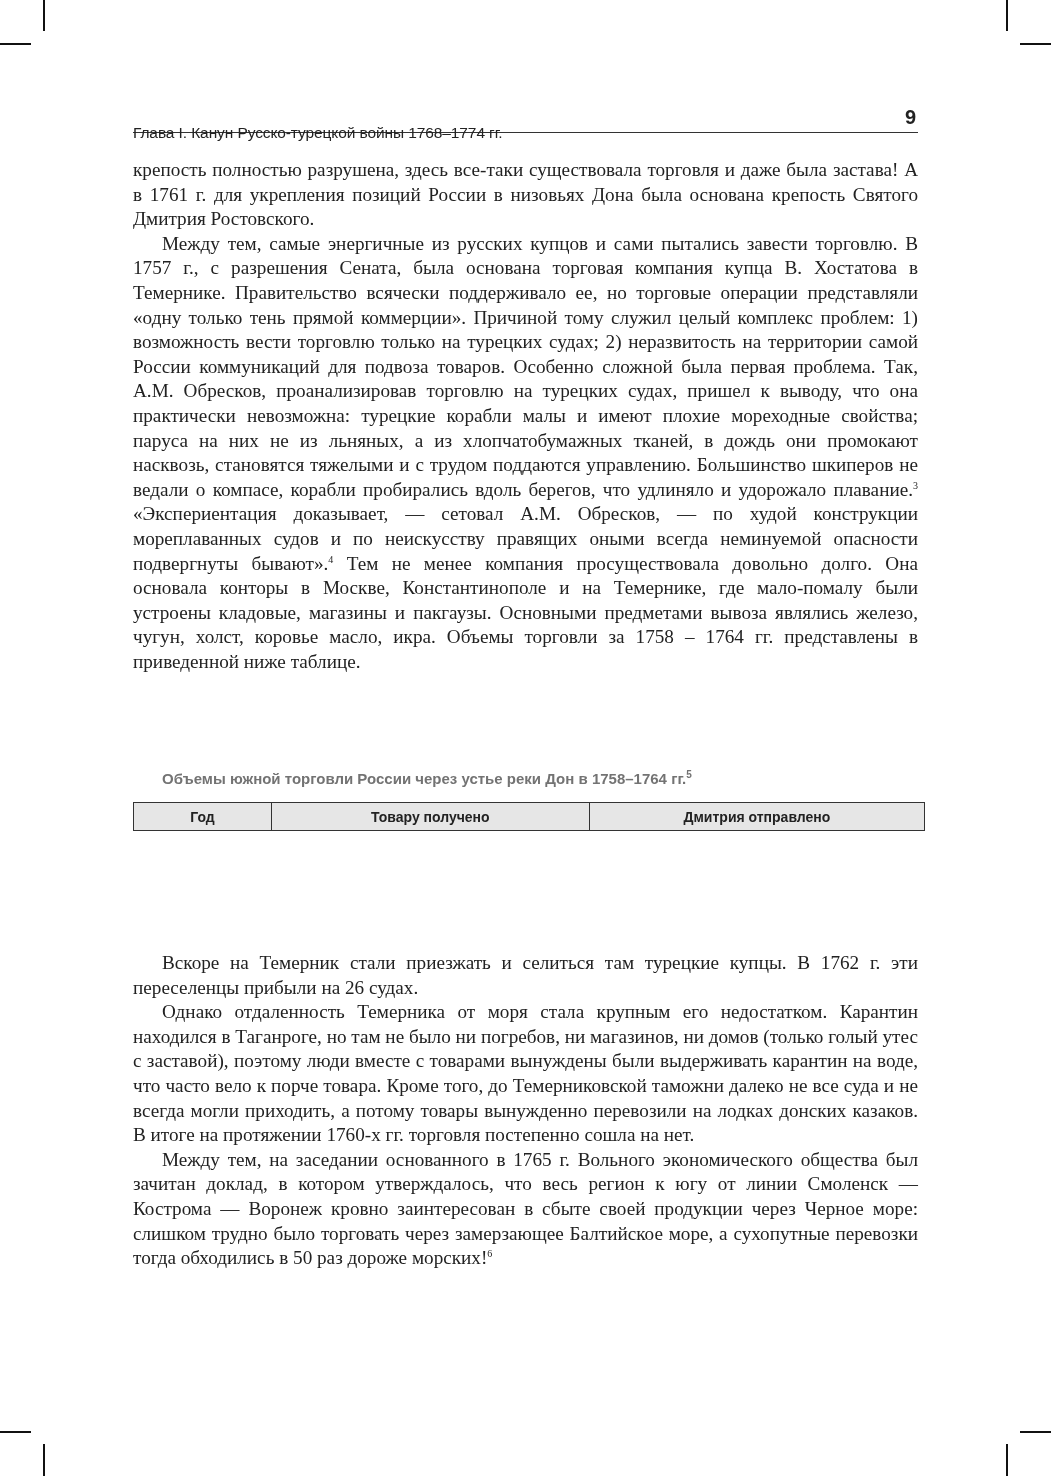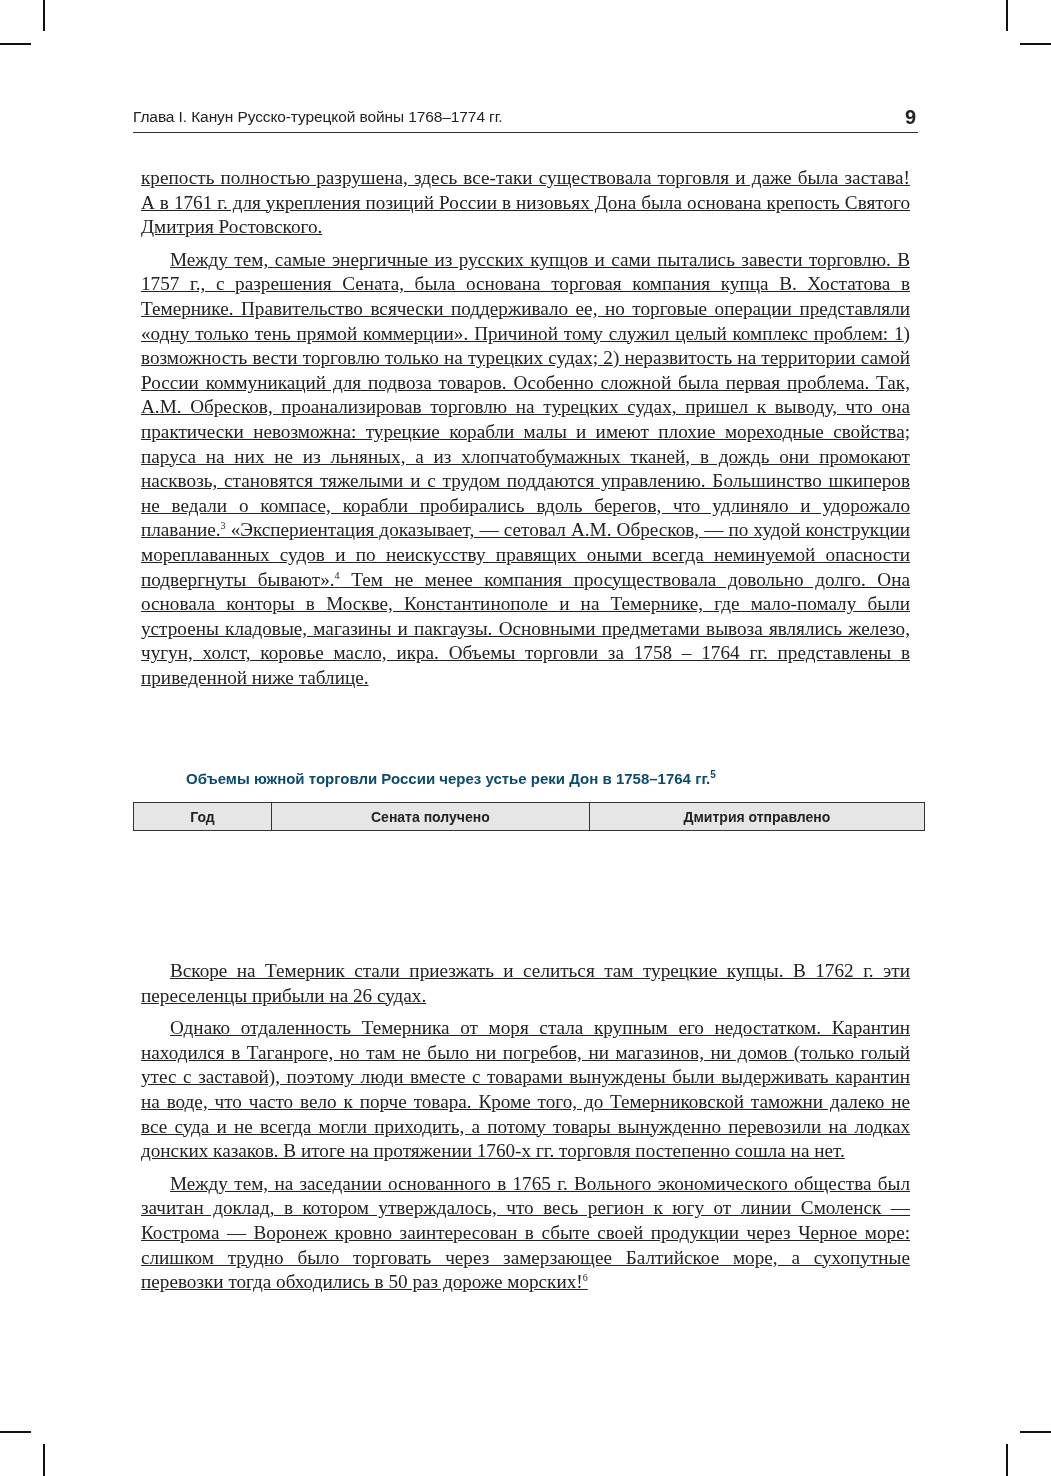--- a/index.html
+++ b/index.html
@@ -1,25 +1,25 @@
 <!DOCTYPE html>
 <html><head>
 <meta charset="utf-8">
 <style>
   html, body { margin: 0; padding: 0; background: #ffffff; }
   body { width: 1051px; height: 1476px; position: relative; overflow: hidden; color: #1e1e1e; }
   .crop { position: absolute; background: #111; }
   .header { position: absolute; left: 133px; top: 104px; width: 785px; height: 28px; border-bottom: 1.5px solid #333; }
-  .header-title { position: absolute; left: 0; top: 4px; font-family: "Liberation Sans", sans-serif; font-size: 15.5px; color: #222; letter-spacing: -0.1px; }
+  .header-title { position: absolute; left: 0; top: 20px; font-family: "Liberation Sans", sans-serif; font-size: 15.5px; color: #222; letter-spacing: -0.1px; }
   .page-num { position: absolute; right: 2px; top: 2px; font-family: "Liberation Sans", sans-serif; font-weight: bold; font-size: 20px; color: #222; }
   .text { position: absolute; left: 133px; width: 785px; font-family: "Liberation Serif", serif; font-size: 19.2px; line-height: 24.6px; text-align: justify; color: #222; }
-  .text p { margin: 8px; text-indent: 29px; text-decoration: underline; }
+  .text p { margin: 0; text-indent: 29px; }
   .text p.noindent { text-indent: 0; }
   sup { font-size: 10px; line-height: 0; vertical-align: super; }
-  .tbl-caption { position: absolute; left: 162px; top: 770px; font-family: "Liberation Sans", sans-serif; font-weight: bold; font-size: 15px; color: #0c4a6e; margin-left: 24px; }
+  .tbl-caption { position: absolute; left: 162px; top: 770px; font-family: "Liberation Sans", sans-serif; font-weight: bold; font-size: 15px; color: #737373; }
   table { position: absolute; left: 133px; top: 802px; width: 792px; border-collapse: collapse; font-family: "Liberation Sans", sans-serif; font-size: 13.5px; color: #222; }
   th, td { border: 1px solid #333; text-align: center; height: 22px; padding: 0; }
   th { background: #e6e6e6; font-weight: bold; height: 27px; font-size: 14px; }
   .frac sup { font-size: 8px; }
   .frac sub { font-size: 8px; line-height: 0; }
 </style>
 </head>
 <body>
 
 <div class="crop" style="left:43px;top:0;width:1.5px;height:31px;"></div>
@@ -45,21 +45,21 @@
 
 <table>
   <colgroup>
       <col style="width:137px">
       <col style="width:316px">
       <col style="width:333px">
     </colgroup>
   <thead>
     <tr>
       <th>Год</th>
-      <th>Сената получено</th>
+      <th>Товару получено</th>
       <th>Дмитрия отправлено</th>
     </tr>
   </thead>
   <tbody>
   </tbody>
 </table>
 
 <div class="text" style="top:951px;">
   <p>Вскоре на Темерник стали приезжать и селиться там турецкие купцы. В 1762 г. эти переселенцы прибыли на 26 судах.</p>
   <p>Однако отдаленность Темерника от моря стала крупным его недостатком. Карантин находился в Таганроге, но там не было ни погребов, ни магазинов, ни домов (только голый утес с заставой), поэтому люди вместе с товарами вынуждены были выдерживать карантин на воде, что часто вело к порче товара. Кроме того, до Темерниковской таможни далеко не все суда и не всегда могли приходить, а потому товары вынужденно перевозили на лодках донских казаков. В итоге на протяжении 1760-х гг. торговля постепенно сошла на нет.</p>

